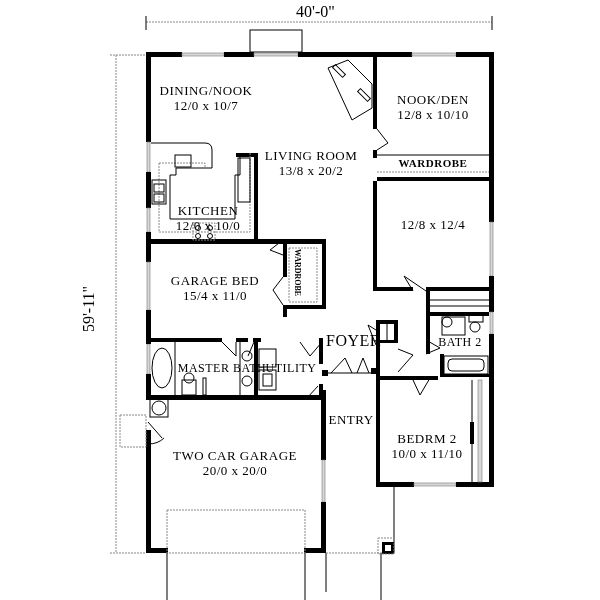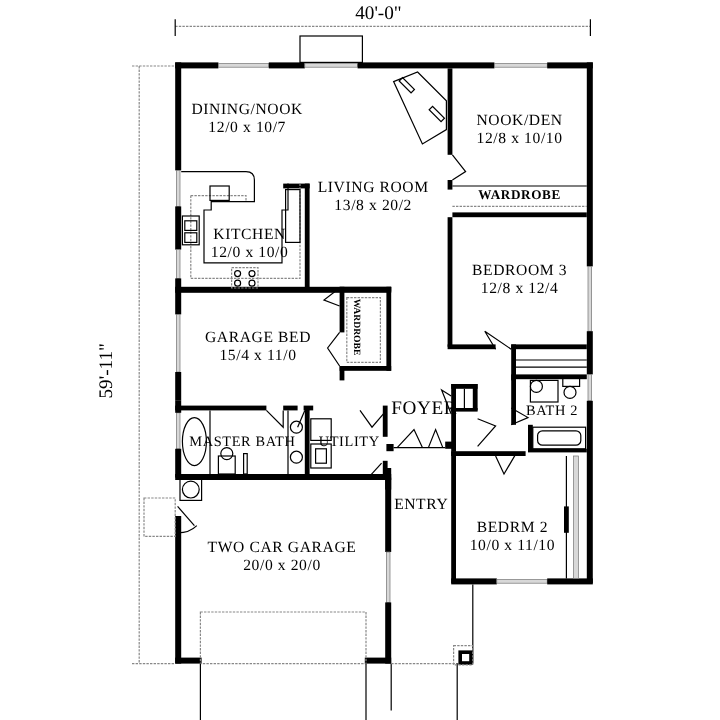--- a/index.html
+++ b/index.html
@@ -221,39 +221,38 @@
 <div class="dimtext" style="left:66px;top:300px;transform:rotate(-90deg);transform-origin:center;">59'-11"</div>
 
 <div class="lbl" style="left:158px;top:84px;width:96px;">
   <div class="name">DINING/NOOK</div>
   <div class="dim">12/0 x 10/7</div>
 </div>
 <div class="lbl" style="left:262px;top:149px;width:98px;">
   <div class="name">LIVING ROOM</div>
   <div class="dim">13/8 x 20/2</div>
 </div>
-<div class="lbl" style="left:166px;top:188px;width:84px;">
+<div class="lbl" style="left:166px;top:204px;width:84px;">
   <div class="name">KITCHEN</div>
   <div class="dim">12/0 x 10/0</div>
 </div>
 <div class="lbl" style="left:380px;top:93px;width:106px;">
   <div class="name">NOOK/DEN</div>
   <div class="dim">12/8 x 10/10</div>
 </div>
 <div class="lbl small" style="left:380px;top:157px;width:106px;">WARDROBE</div>
 <div class="lbl" style="left:380px;top:218px;width:106px;">
-  <div class="name">BEDROOM 3</div>
   <div class="dim">12/8 x 12/4</div>
 </div>
 <div class="lbl" style="left:160px;top:274px;width:110px;">
   <div class="name">GARAGE BED</div>
   <div class="dim">15/4 x 11/0</div>
 </div>
 <div class="lbl" style="left:272px;top:268px;width:50px;font-size:8px;font-weight:bold;transform:rotate(90deg);">WARDROBE</div>
-<div class="lbl name" style="left:152px;top:362px;width:100px;font-size:12px;">MASTER BATH</div>
+<div class="lbl name" style="left:152px;top:362px;width:100px;font-size:12px;padding-left:20px;">MASTER BATH</div>
 <div class="lbl name" style="left:262px;top:362px;width:58px;font-size:12px;">UTILITY</div>
 <div class="lbl name" style="left:326px;top:332px;width:48px;font-size:16px;">FOYER</div>
 <div class="lbl name" style="left:432px;top:336px;width:56px;font-size:12px;">BATH 2</div>
 <div class="lbl name" style="left:326px;top:413px;width:50px;font-size:13px;">ENTRY</div>
 <div class="lbl" style="left:380px;top:432px;width:94px;">
   <div class="name">BEDRM 2</div>
   <div class="dim">10/0 x 11/10</div>
 </div>
 <div class="lbl" style="left:160px;top:449px;width:150px;">
   <div class="name">TWO CAR GARAGE</div>

